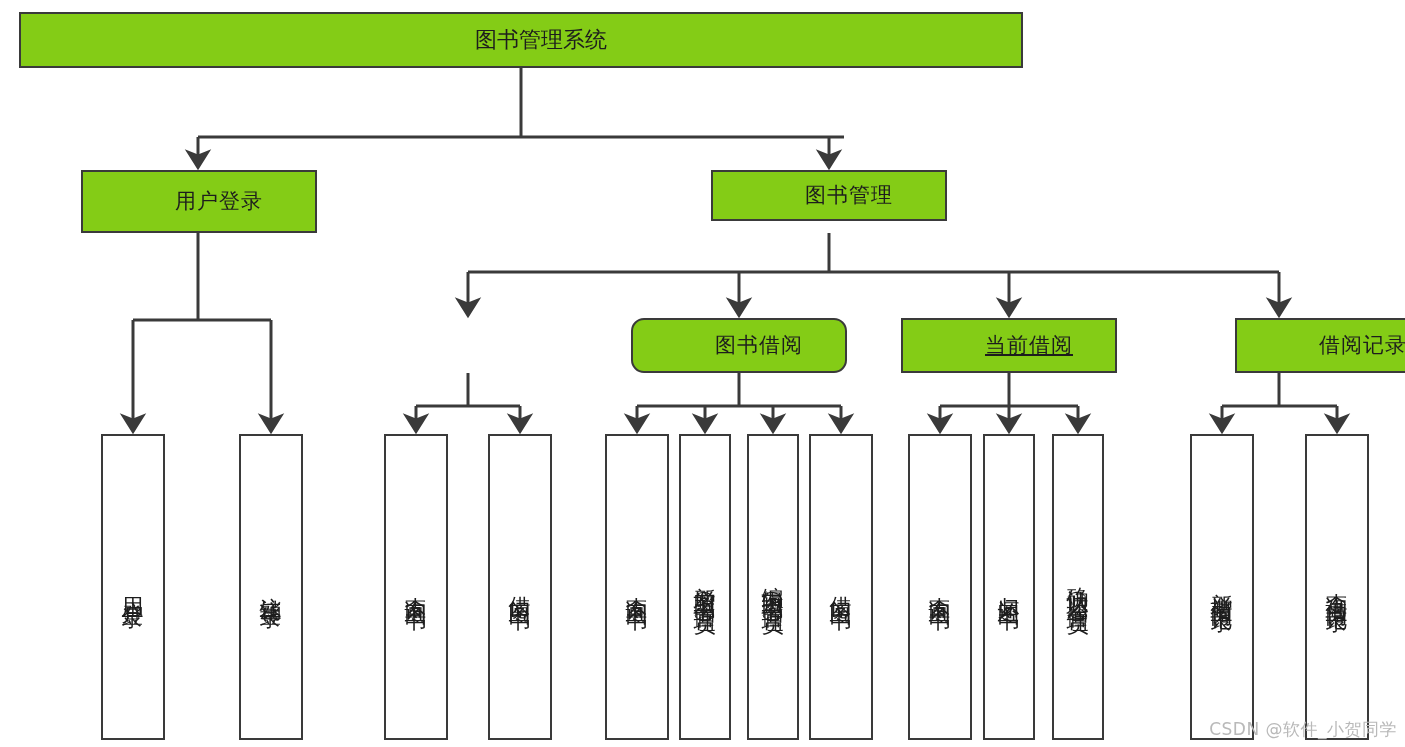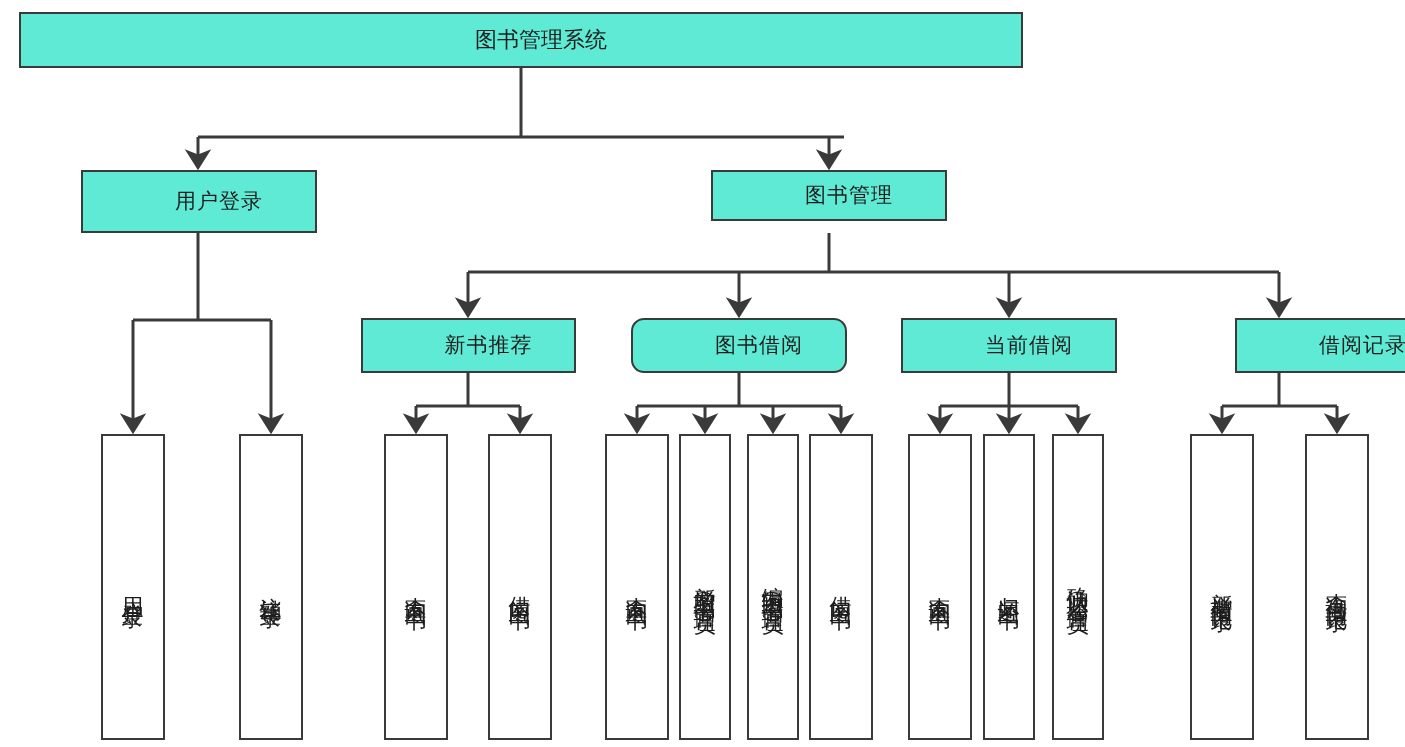--- a/index.html
+++ b/index.html
@@ -14,21 +14,21 @@
     position: relative;
     width: 1405px;
     height: 747px;
     background: #ffffff;
     overflow: hidden;
   }
   .node {
     position: absolute;
     box-sizing: border-box;
     border: 2px solid #3a3a3a;
-    background: #5eead4;
+    background: #84cc16;
     display: flex;
     align-items: center;
     justify-content: center;
     color: #1d1d1d;
     padding-left: 40px;
   }
   .node.h {
     font-size: 21px;
     letter-spacing: 1px;
     line-height: 1.2;
@@ -132,27 +132,24 @@
     <span>图书管理系统</span>
   </div>
 
   <div class="node h" style="left:81px; top:170px; width:236px; height:63px;">
     <span>用户登录</span>
   </div>
   <div class="node h" style="left:711px; top:170px; width:236px; height:51px;">
     <span>图书管理</span>
   </div>
 
-  <div class="node h" style="left:361px; top:318px; width:215px; height:55px;">
-    <span>新书推荐</span>
-  </div>
   <div class="node h" style="left:631px; top:318px; width:216px; height:55px;border-radius:13px;">
     <span>图书借阅</span>
   </div>
-  <div class="node h" style="left:901px; top:318px; width:216px; height:55px;">
+  <div class="node h" style="left:901px; top:318px; width:216px; height:55px;text-decoration:underline;">
     <span>当前借阅</span>
   </div>
   <div class="node h" style="left:1235px; top:318px; width:216px; height:55px;">
     <span>借阅记录</span>
   </div>
 
   <div class="leaf" style="left:101px; top:434px; width:64px; height:306px;">
     <span class="vtext">用户登录</span>
   </div>
   <div class="leaf" style="left:239px; top:434px; width:64px; height:306px;">
@@ -189,14 +186,15 @@
     <span class="vtext">确认归还（管理员）</span>
   </div>
 
   <div class="leaf" style="left:1190px; top:434px; width:64px; height:306px;">
     <span class="vtext">新增借阅记录</span>
   </div>
   <div class="leaf" style="left:1305px; top:434px; width:64px; height:306px;">
     <span class="vtext">查询借阅记录</span>
   </div>
 
+  <div class="watermark">CSDN @软件_小贺同学</div>
 
 </div>
 
 </body></html>

